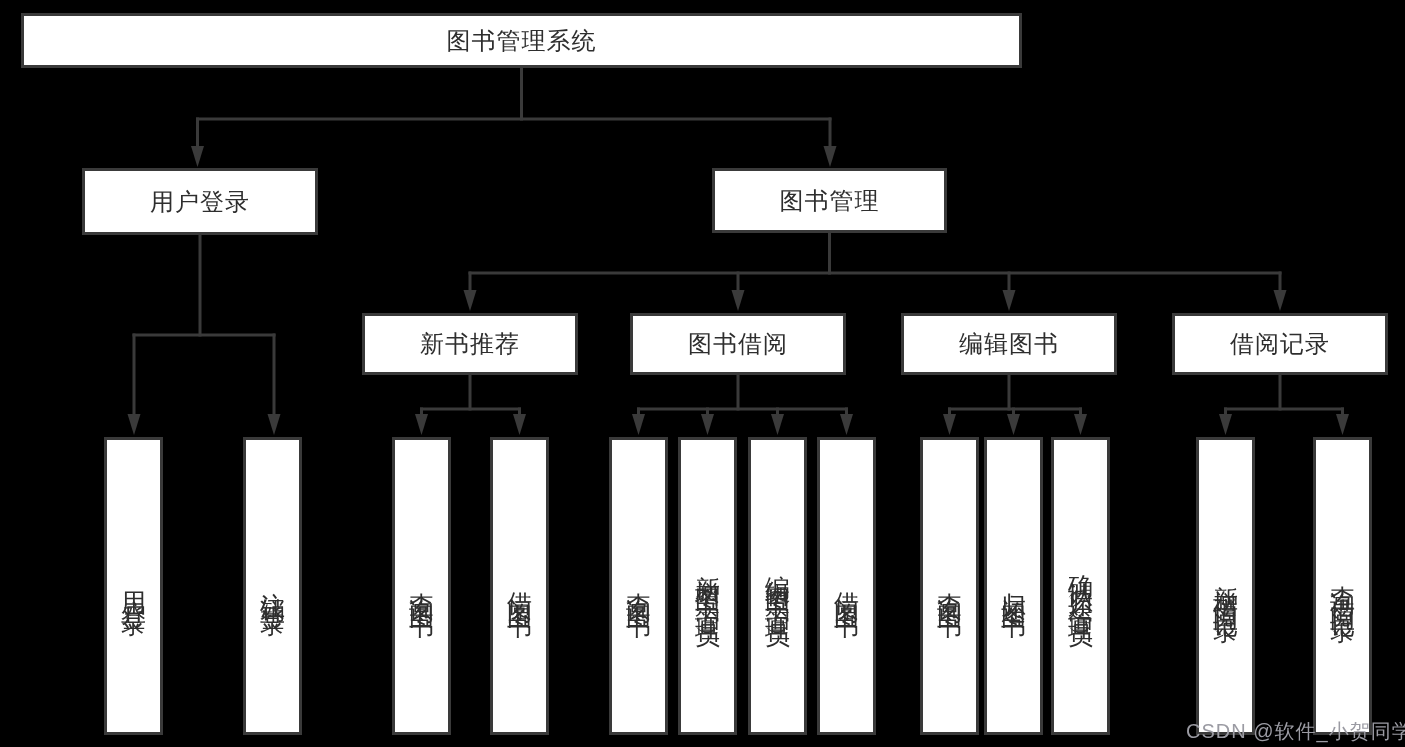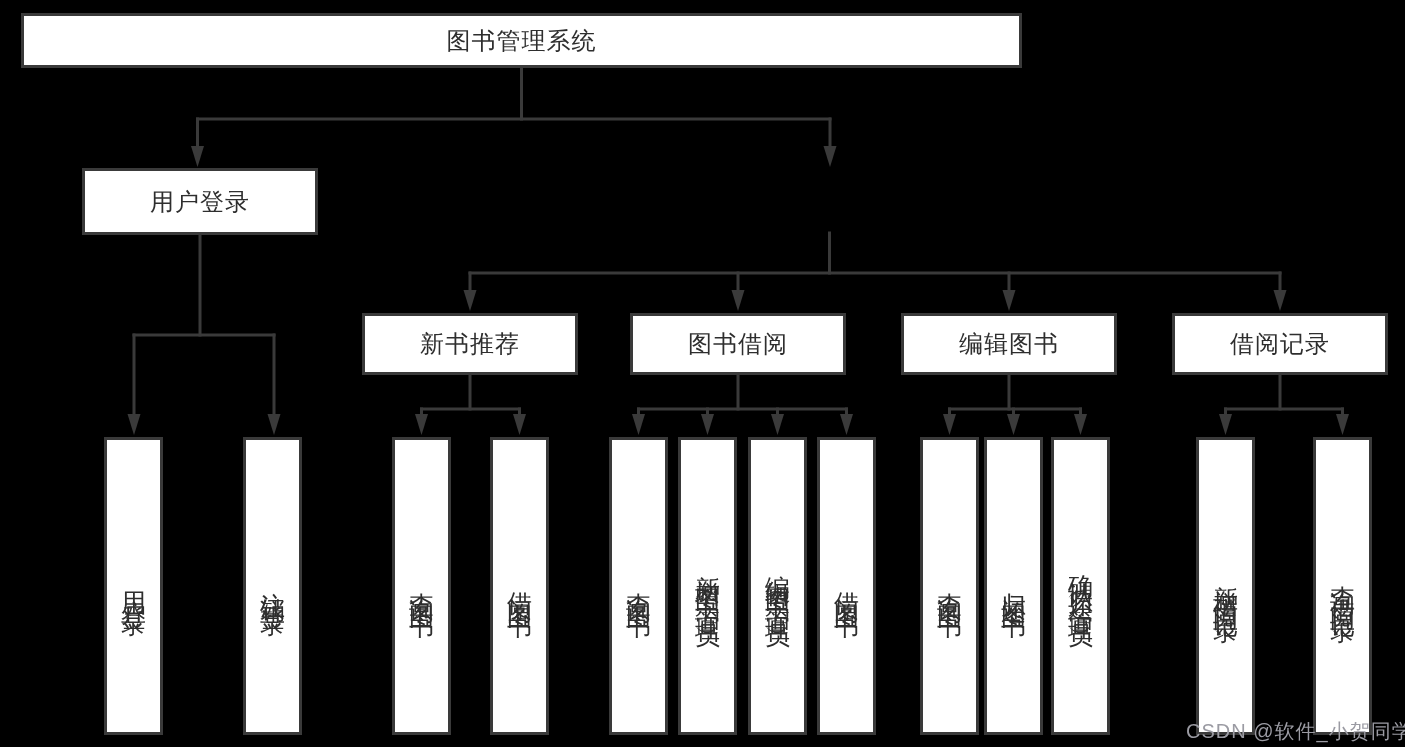--- a/index.html
+++ b/index.html
@@ -140,20 +140,23 @@
     </g>
   </svg>
 
   <div class="hbox root" style="left:21px; top:13px; width:1001px; height:55px;">
     <span>图书管理系统</span>
   </div>
 
   <div class="hbox" style="left:82px; top:168px; width:236px; height:67px;">
     <span>用户登录</span>
   </div>
+  <div class="hbox" style="left:712px; top:168px; width:235px; height:65px;">
+    <span>图书管理</span>
+  </div>
 
   <div class="hbox" style="left:630px; top:313px; width:216px; height:62px;">
     <span>图书借阅</span>
   </div>
   <div class="hbox" style="left:362px; top:313px; width:216px; height:62px;">
     <span>新书推荐</span>
   </div>
   <div class="hbox" style="left:901px; top:313px; width:216px; height:62px;">
     <span>编辑图书</span>
   </div>

